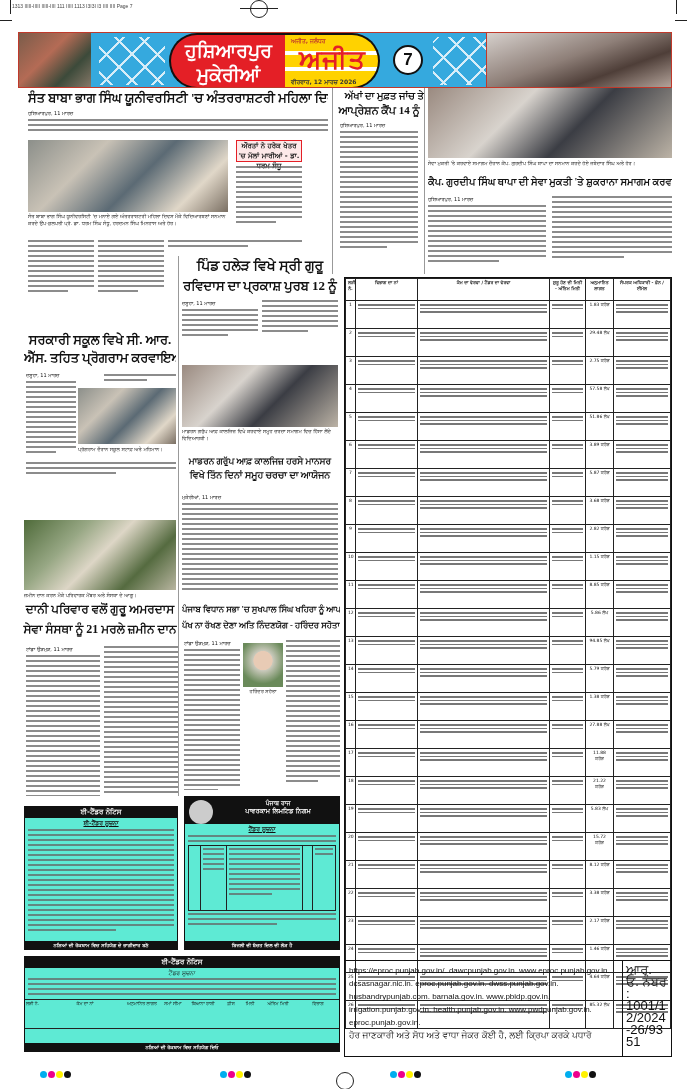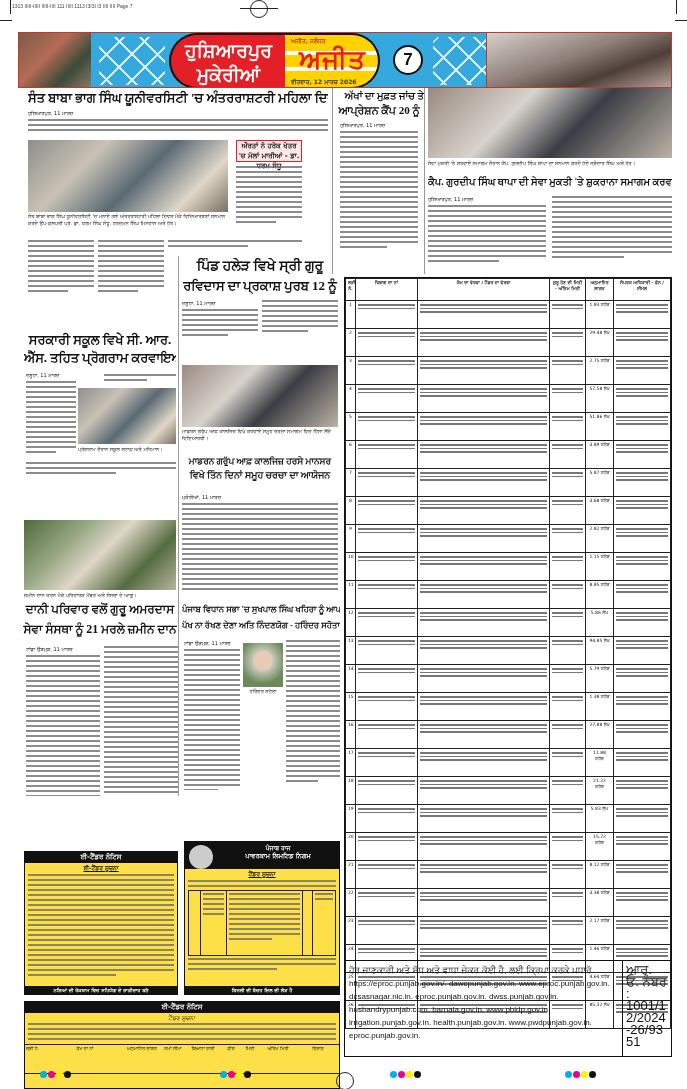--- a/index.html
+++ b/index.html
@@ -46,21 +46,21 @@
   table.tt { border-collapse: collapse; width: 100%; table-layout: fixed; }
   table.tt th, table.tt td { border: 1px solid #222; font-size: 4.5px; line-height: 6px; vertical-align: top; padding: 1px 2px; overflow: hidden; }
   table.tt th { height: 22px; font-weight: bold; text-align: center; }
   table.tt td { height: 28px; }
   .cell-lines i { display: block; height: 1.5px; background: #777; margin: 2px 0; }
   .tender-foot { position: absolute; left: 0; bottom: 0; width: 100%; height: 96px; border-top: 1px solid #111; display: flex; }
   .foot-left { flex: 1; padding: 3px 4px; font-size: 8px; line-height: 13px; font-family: "Liberation Sans", sans-serif; border-right: 1px solid #111; }
   .foot-right { width: 48px; padding: 3px; font-size: 13px; line-height: 12px; font-family: "Liberation Sans", sans-serif; }
 
   
-  .ad-box { border: 1px solid #111; background: #fde047; overflow: hidden; margin-top: 45px; }
+  .ad-box { border: 1px solid #111; background: #5eead4; overflow: hidden; }
   .ad-band { background: #111; color: #fff; text-align: center; font-size: 7px; font-weight: bold; line-height: 11px; }
   .ad-sub { text-align: center; font-size: 6px; text-decoration: underline; font-weight: bold; line-height: 9px; }
   .colorbar span { display: inline-block; width: 7px; height: 7px; border-radius: 50%; margin-right: 1px; }
   .col-rule { background: #999; width: 1px; }
 </style>
 </head>
 <body>
 
 <div class="abs slug">1313 IIIII-IIIII IIIII-IIII 111 IIIII  1113 I3I3I  I3  IIII IIII  Page 7</div>
 <div class="abs reg-mark" style="left:250px;top:0px;"></div>
@@ -136,21 +136,21 @@
     <div class="tl"></div>
     <div class="tl"></div>
     <div class="tl short"></div>
 </div>
 <div class="abs text-col" style="left:168px;top:240px;width:134px;height:16px;">
   <div class="tl"></div>
     <div class="tl short"></div>
 </div>
 
 <div class="abs hl" style="left:334px;top:90px;width:90px;font-size:10px;text-align:right;">ਅੱਖਾਂ ਦਾ ਮੁਫ਼ਤ ਜਾਂਚ ਤੇ</div>
-<div class="abs hl" style="left:334px;top:104px;width:90px;font-size:11px;text-align:center;">ਆਪ੍ਰੇਸ਼ਨ ਕੈਂਪ 20 ਨੂੰ</div>
+<div class="abs hl" style="left:334px;top:104px;width:90px;font-size:11px;text-align:center;">ਆਪ੍ਰੇਸ਼ਨ ਕੈਂਪ 14 ਨੂੰ</div>
 <div class="abs text-col" style="left:340px;top:122px;width:78px;height:130px;">
   <div style="font-size:5px;margin-bottom:2px;">ਹੁਸ਼ਿਆਰਪੁਰ, 11 ਮਾਰਚ</div>
   <div class="tl"></div>
     <div class="tl"></div>
     <div class="tl"></div>
     <div class="tl"></div>
     <div class="tl"></div>
     <div class="tl"></div>
     <div class="tl"></div>
     <div class="tl"></div>
@@ -1108,22 +1108,22 @@
           <td class="cell-lines">
             <i></i>
             <i></i>
             <i></i>
           </td>
         </tr>
       </tbody>
   </table>
   <div class="tender-foot">
     <div class="foot-left">
+      <div>https://eproc.punjab.gov.in/. dawcpunjab.gov.in. www.eproc.punjab.gov.in. dcsasnagar.nic.in. eproc.punjab.gov.in. dwss.punjab.gov.in. husbandrypunjab.com. barnala.gov.in. www.pbidp.gov.in. irrigation.punjab.gov.in. health.punjab.gov.in. www.pwdpunjab.gov.in. eproc.punjab.gov.in.</div>
       <div style="font-size:9px;">ਹੋਰ ਜਾਣਕਾਰੀ ਅਤੇ ਸੋਧ ਅਤੇ ਵਾਧਾ ਜੇਕਰ ਕੋਈ ਹੈ, ਲਈ ਕ੍ਰਿਪਾ ਕਰਕੇ ਪਧਾਰੋ</div>
-      <div>https://eproc.punjab.gov.in/. dawcpunjab.gov.in. www.eproc.punjab.gov.in. dcsasnagar.nic.in. eproc.punjab.gov.in. dwss.punjab.gov.in. husbandrypunjab.com. barnala.gov.in. www.pbidp.gov.in. irrigation.punjab.gov.in. health.punjab.gov.in. www.pwdpunjab.gov.in. eproc.punjab.gov.in.</div>
     </div>
     <div class="foot-right">
       <div>ਆਰ. ਓ. ਨੰਬਰ :</div>
       <div style="word-break:break-all;">1001/12/2024-26/9351</div>
     </div>
   </div>
 </div>
 
 <div class="abs col-rule" style="left:332px;top:88px;height:186px;"></div>
 <div class="abs col-rule" style="left:424px;top:88px;height:186px;"></div>

